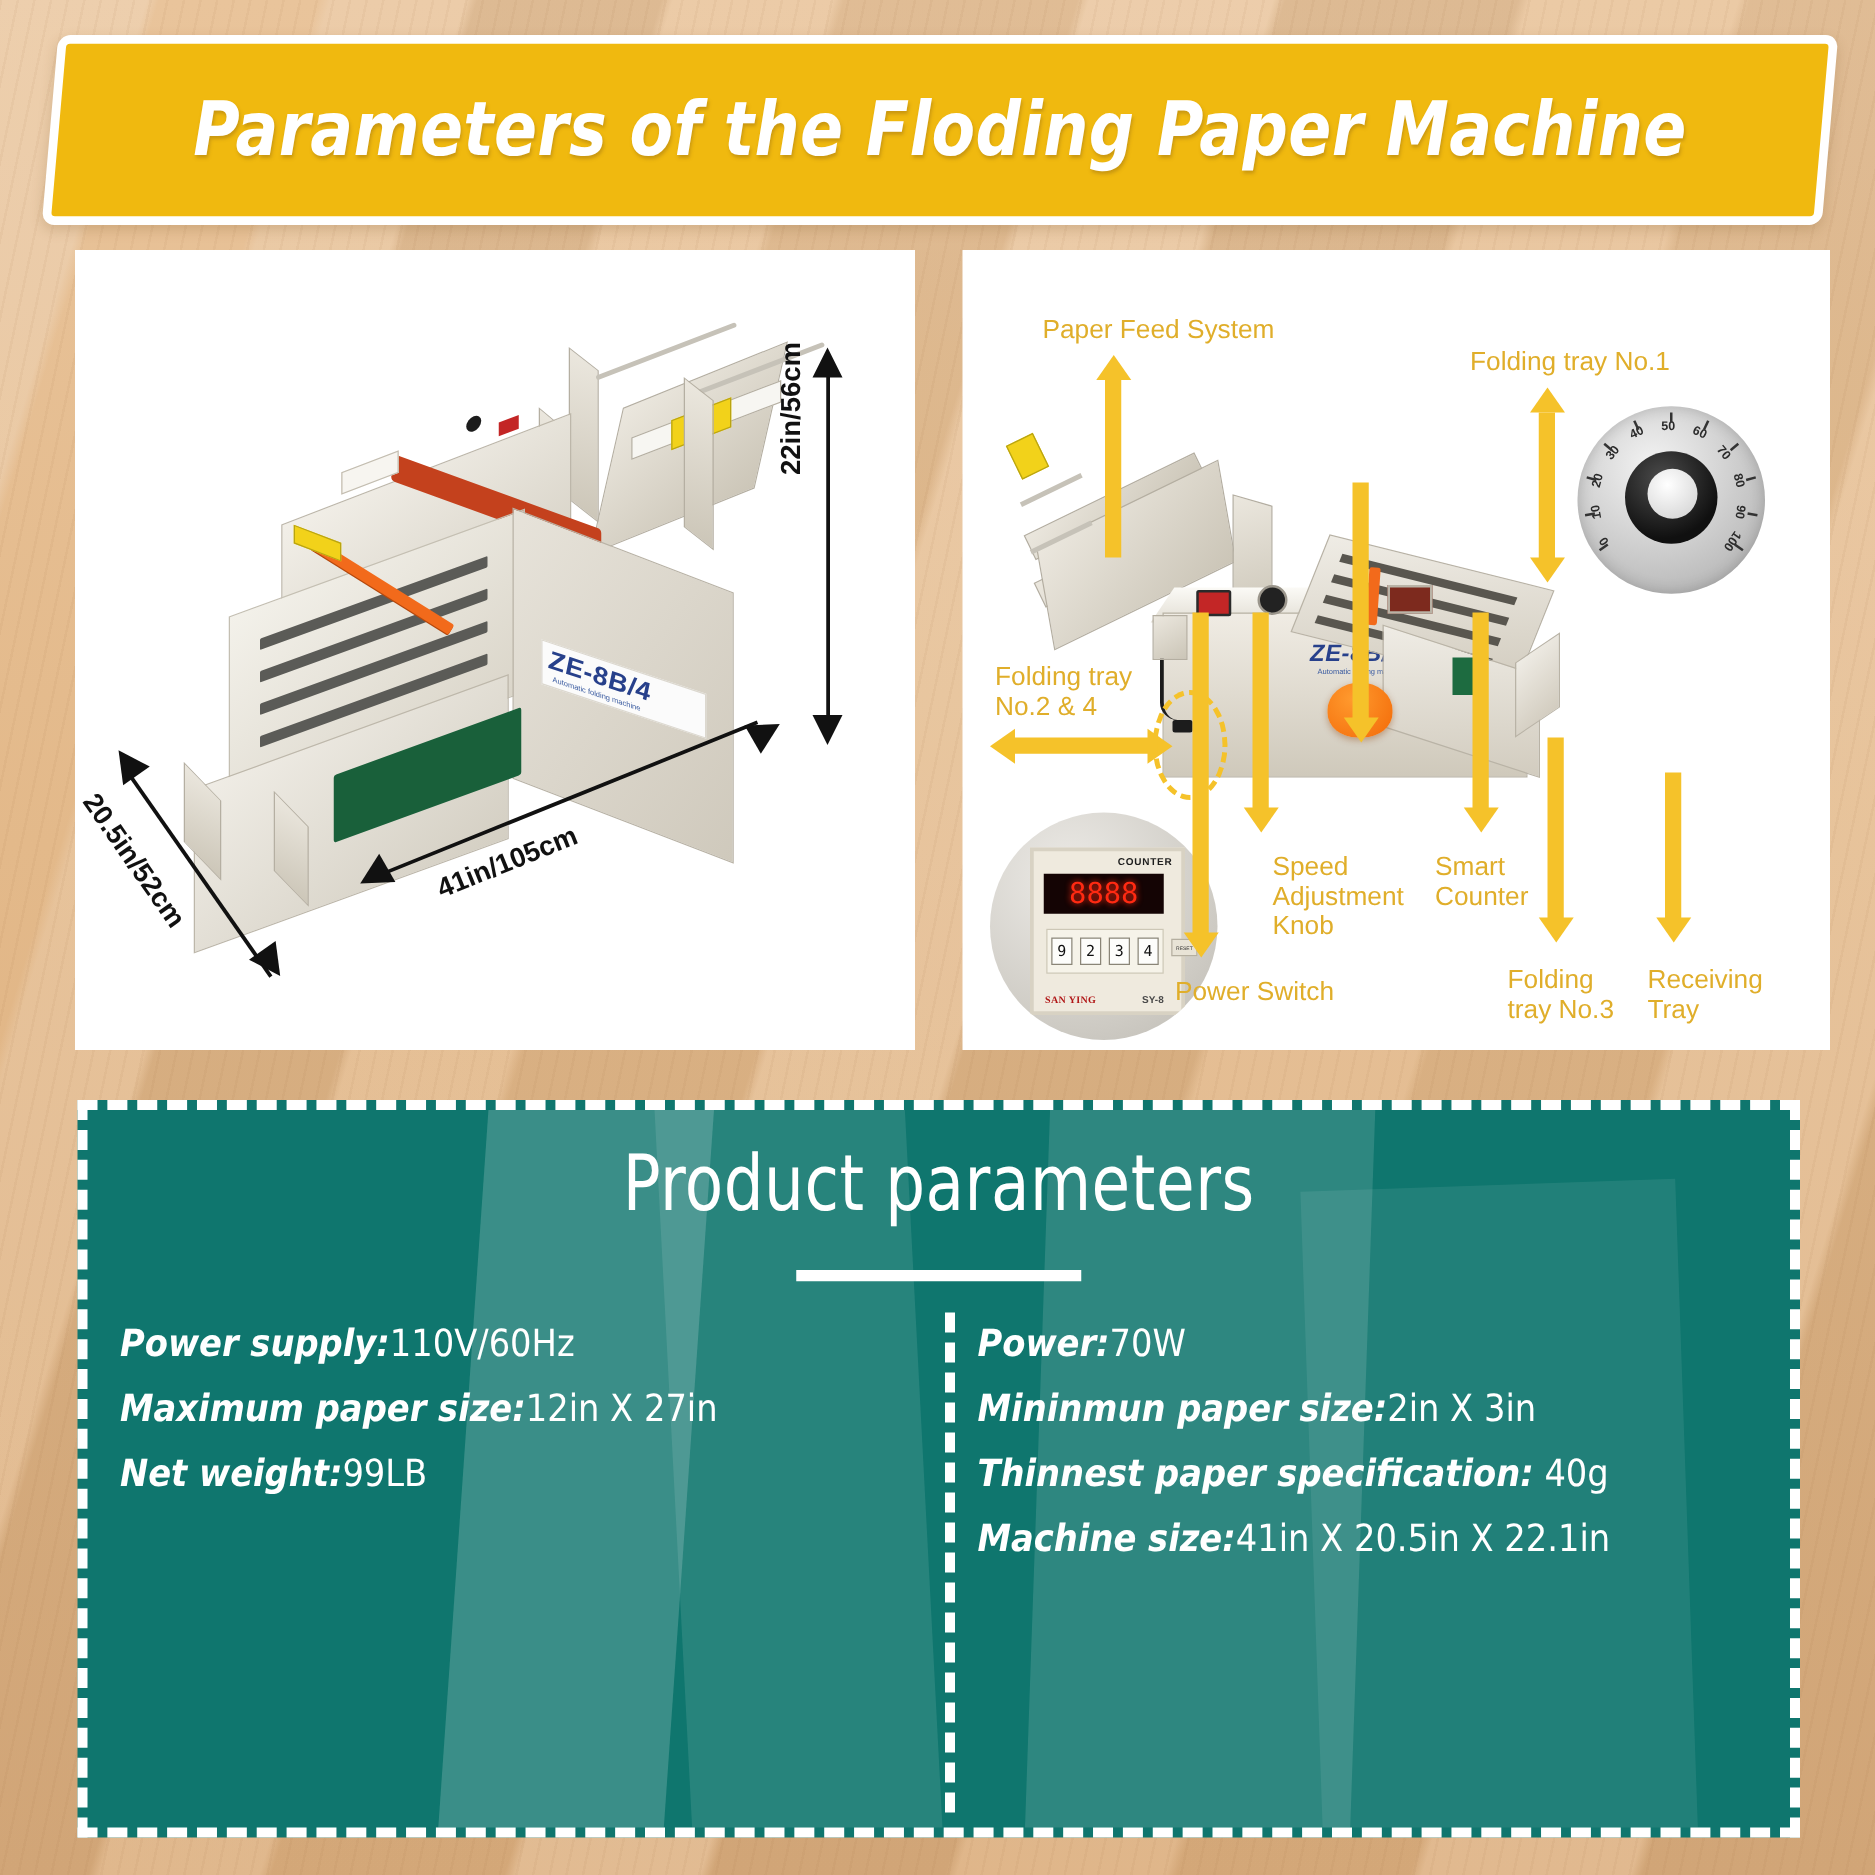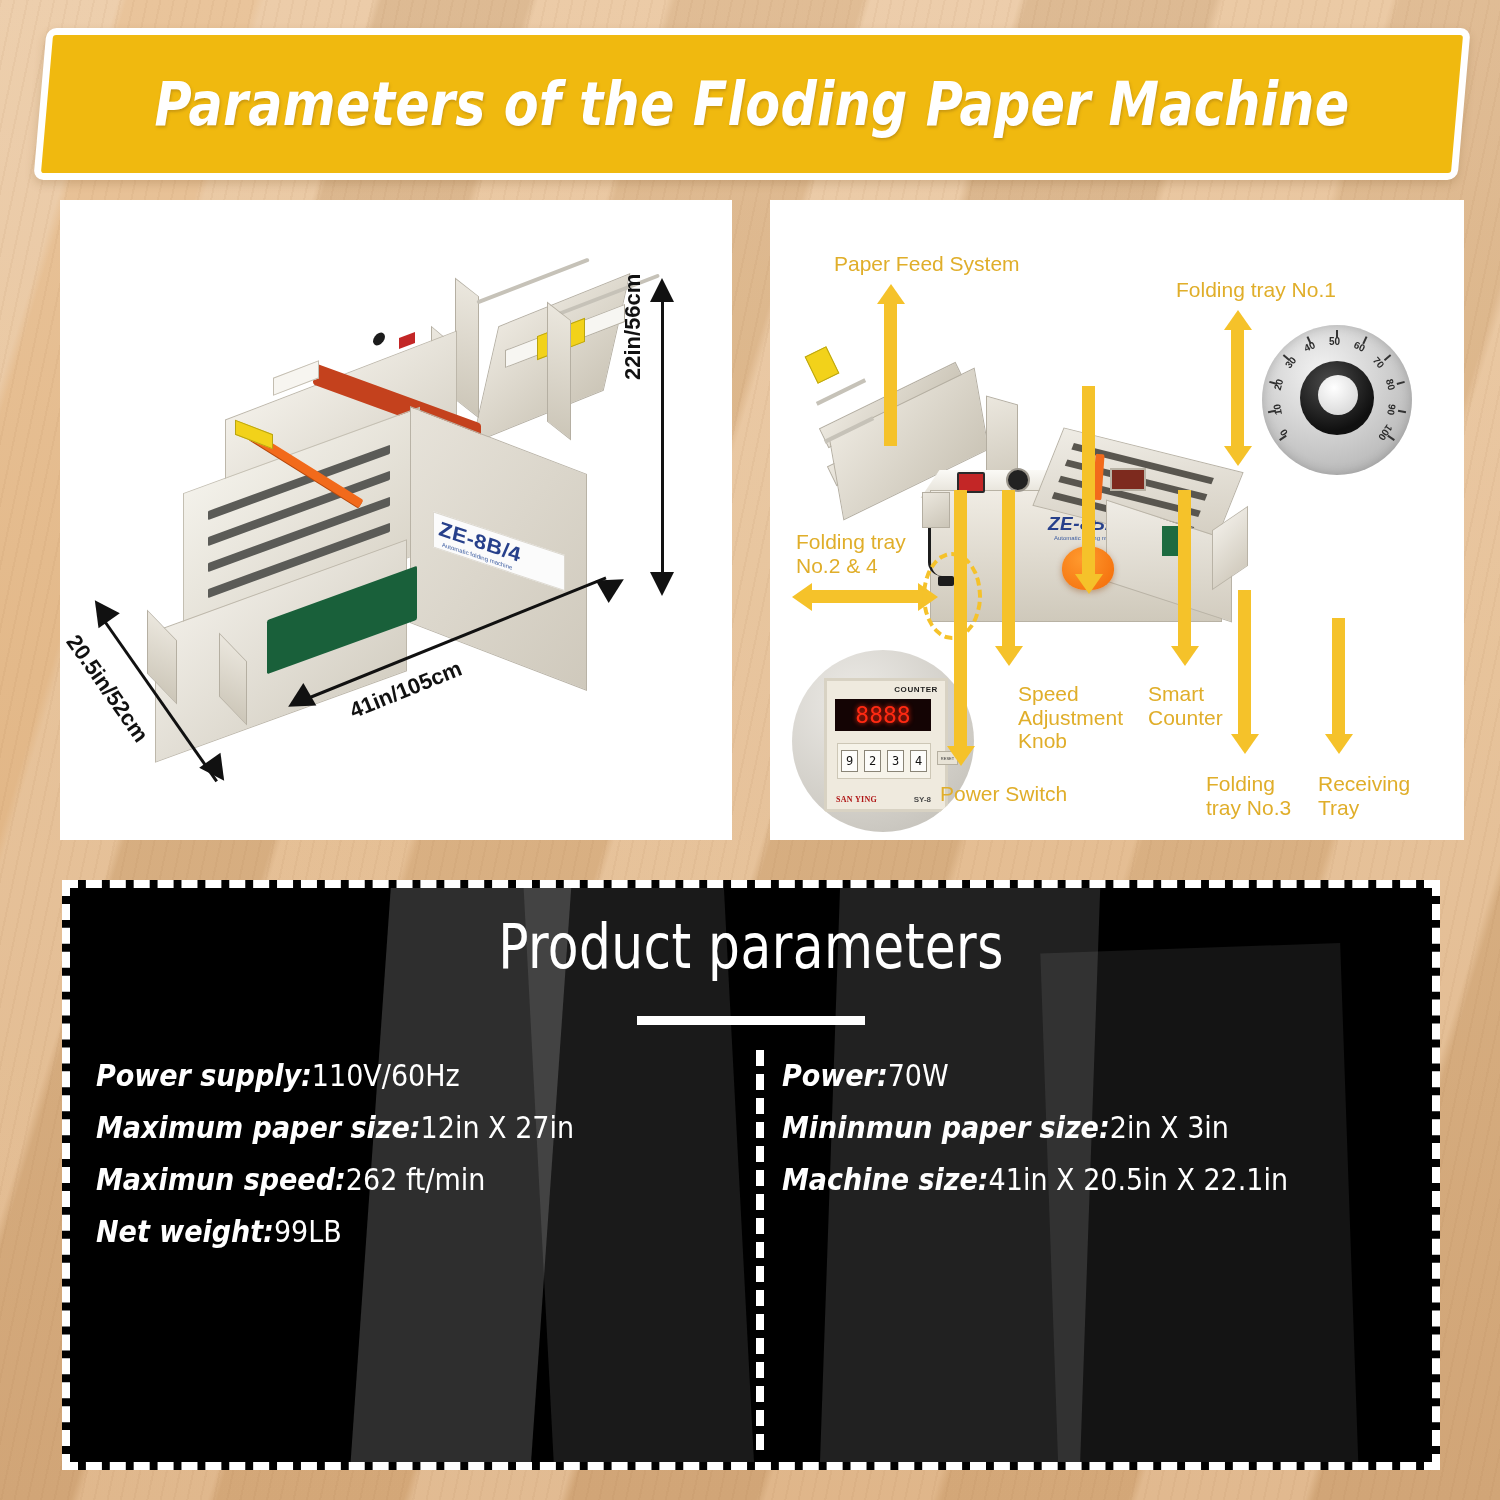--- a/index.html
+++ b/index.html
@@ -131,21 +131,21 @@
     display:flex;align-items:center;justify-content:center;font-family:"DejaVu Sans Mono","Liberation Mono",monospace;color:#111;}
   #counter .reset{position:absolute;left:110px;top:70px;width:19px;height:12px;background:#e8e3d6;border:1px solid #b5afa0;
     font-size:4px;display:flex;align-items:center;justify-content:center;color:#333;}
   #counter .brand{position:absolute;left:9px;bottom:5px;font-size:8px;color:#b01616;font-weight:bold;
     font-family:"Liberation Serif",serif;letter-spacing:.3px;}
   #counter .mdl{position:absolute;right:14px;bottom:5px;font-size:8px;color:#4a4a4a;font-weight:bold;}
   #counter .plug{position:absolute;right:8px;top:6px;width:26px;height:14px;}
 
   
   #params{position:absolute;left:62px;top:880px;width:1378px;height:590px;
-    background:#000000;border:8px dashed #ffffff;box-sizing:border-box;overflow:hidden;}
+    background:#0f766e;border:8px dashed #ffffff;box-sizing:border-box;overflow:hidden;}
   #params .sheets{position:absolute;inset:0;}
   #params .sheet{position:absolute;background:rgba(255,255,255,.18);}
   #params h2{position:absolute;left:0;right:0;top:22px;margin:0;text-align:center;color:#fff;
     font-size:62px;font-weight:normal;letter-spacing:.5px;
     font-family:"DejaVu Sans Condensed","Liberation Sans Narrow","Liberation Sans",sans-serif;
     transform:scaleX(.9);}
   #params .rule{position:absolute;left:50%;top:128px;transform:translateX(-50%);width:228px;height:9px;background:#fff;}
   #params .vdiv{position:absolute;left:686px;top:162px;width:0;height:400px;border-left:8px dashed #ffffff;}
   .specs{position:absolute;top:170px;width:640px;}
   #col-left{left:26px;}
@@ -361,22 +361,22 @@
     <div class="sheet" style="left:980px;top:60px;width:300px;height:560px;transform:rotate(-2deg);background:rgba(255,255,255,.08);"></div>
   </div>
 
   <h2>Product parameters</h2>
   <div class="rule"></div>
   <div class="vdiv"></div>
 
   <div class="specs" id="col-left">
     <p class="spec"><span class="k">Power supply:</span><span class="v">110V/60Hz</span></p>
     <p class="spec"><span class="k">Maximum paper size:</span><span class="v">12in X 27in</span></p>
-    <p class="spec"><span class="k">Maximun speed:</span><span class="v">262 ft/min</span></p>
     <p class="spec"><span class="k">Net weight:</span><span class="v">99LB</span></p>
   </div>
 
   <div class="specs" id="col-right">
     <p class="spec"><span class="k">Power:</span><span class="v">70W</span></p>
     <p class="spec"><span class="k">Mininmun paper size:</span><span class="v">2in X 3in</span></p>
+    <p class="spec"><span class="k">Thinnest paper specification:</span><span class="v"> 40g</span></p>
     <p class="spec"><span class="k">Machine size:</span><span class="v">41in X 20.5in X 22.1in</span></p>
   </div>
 </div>
 
 </body></html>

